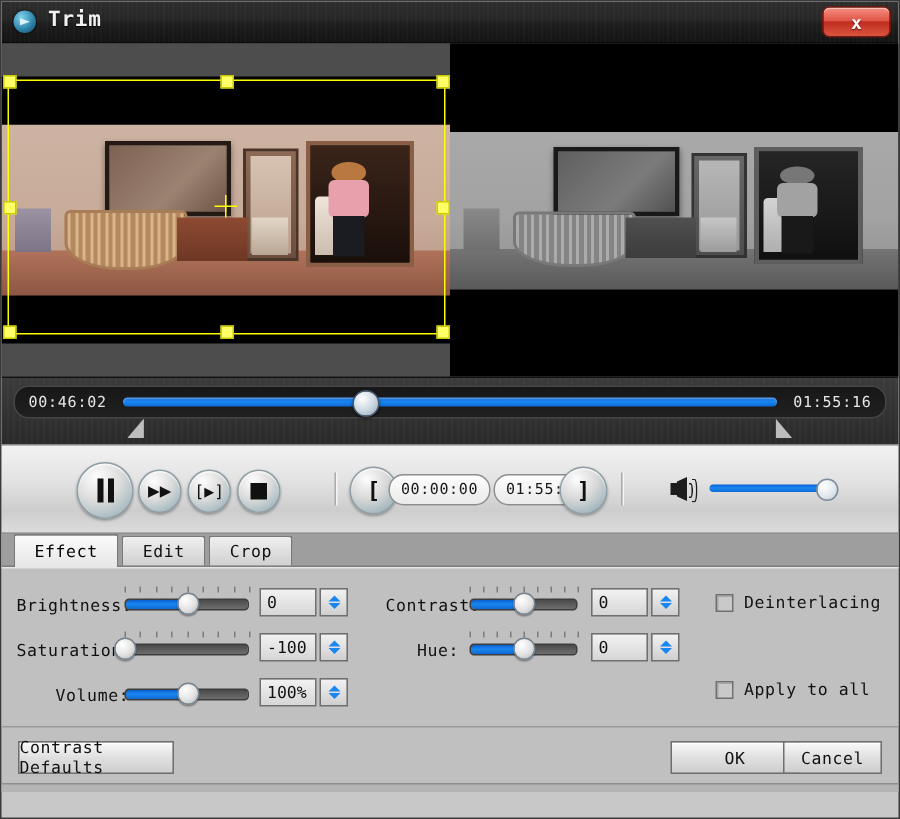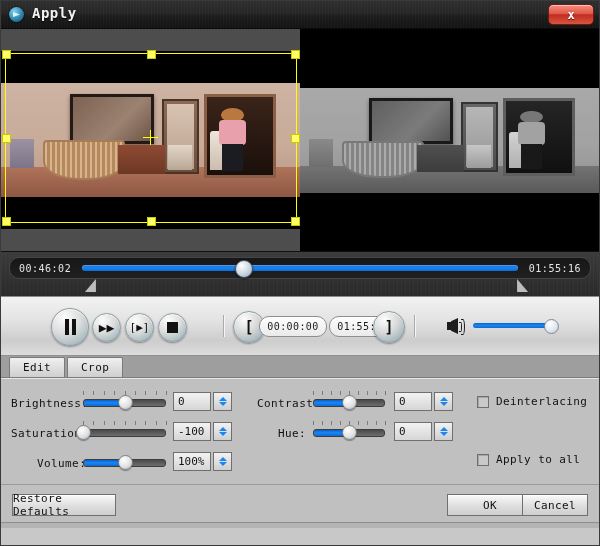--- a/index.html
+++ b/index.html
@@ -205,21 +205,21 @@
         border-top:1px solid #8e8e8e;}
 </style>
 </head>
 <body>
 
 <div id="window">
 
   <div id="titlebar">
     <div class="glyphs"></div>
     <div class="app-icon"></div>
-    <div class="title-text">Apply</div>
+    <div class="title-text">Trim</div>
     <div class="close-btn">
       <span>x</span>
     </div>
   </div>
 
 
   <div id="previews">
 
     <div class="pane left">
       <div class="video left-v">
@@ -330,20 +330,21 @@
         <div class="cone"></div>
         <div class="w1"></div>
         <div class="w2"></div>
     </div>
     <div class="voltrack" style="left:472px;width:78px"></div>
     <div class="volknob" id="volknob" style="left: 543px;"></div>
   </div>
 
   <div id="panel">
     <div id="tabs">
+      <div class="tab active">Effect</div>
       <div class="tab">Edit</div>
       <div class="tab">Crop</div>
     </div>
 
     <div id="effectpanel">
 
       <div class="lbl" style="left:10px;top:18px">Brightness:</div>
       <div class="slider" style="left:82px;top:18px;width:83px">
         <div class="ticks">
             <i style="left: 0%;"></i>
@@ -467,19 +468,19 @@
         <span>Apply to all</span>
       </div>
       <div class="cbrow" style="left:476px;top:16px">
         <div class="cbox"></div>
         <span>Deinterlacing</span>
       </div>
     </div>
   </div>
 
   <div id="footer">
-    <div class="btn" style="left:11px;width:104px">Restore Defaults</div>
+    <div class="btn" style="left:11px;width:104px">Contrast Defaults</div>
     <div class="btn" style="left:446px;width:86px">OK</div>
     <div class="btn" style="left:521px;width:66px">Cancel</div>
     <div id="bottomedge"></div>
   </div>
 
 </div>
 
 </body></html>

